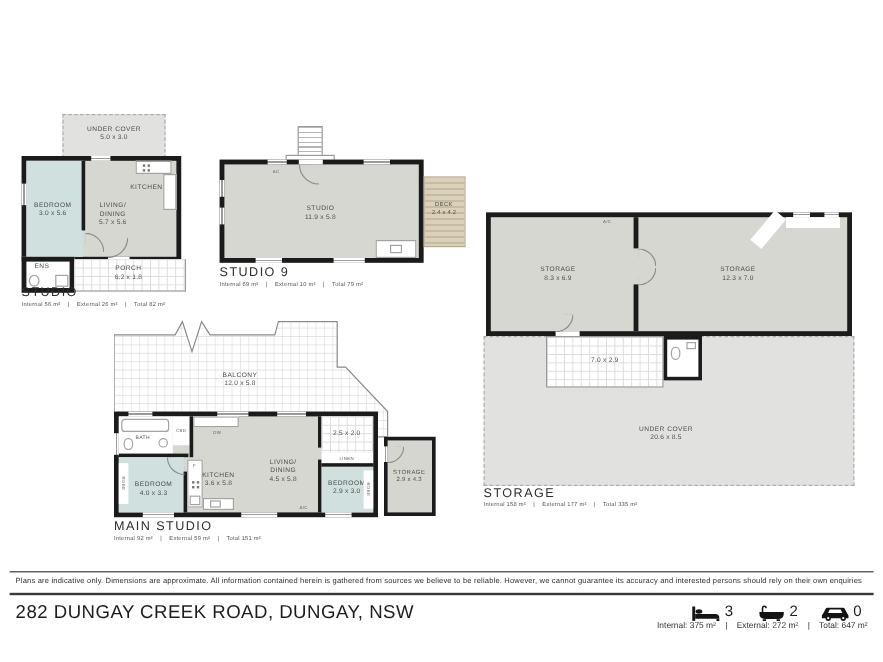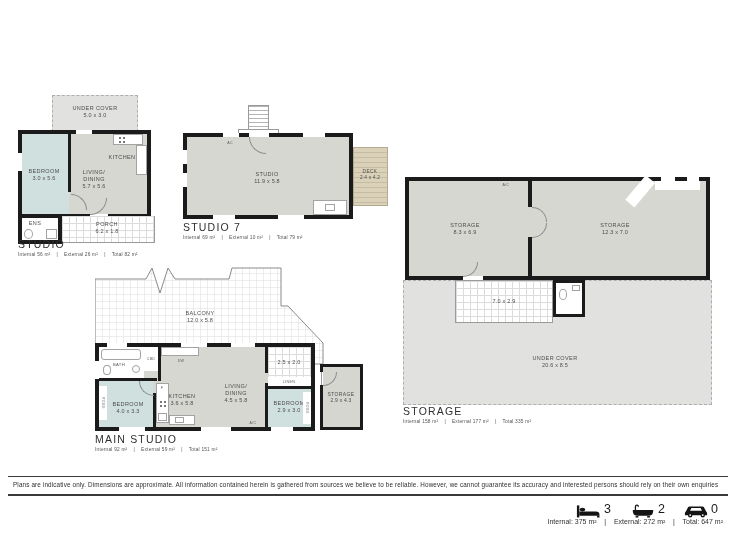--- a/index.html
+++ b/index.html
@@ -117,21 +117,21 @@
     <div class="winv" style="left:0;top:68px;width:4px;height:14px"></div>
     <div class="winh" style="left:30px;top:110px;width:22px;height:4px"></div>
     <div class="winh" style="left:95px;top:110px;width:26px;height:4px"></div>
     <div class="fixture" style="left:130px;top:95px;width:34px;height:15px"></div>
     <div class="fixture" style="left:142px;top:99px;width:10px;height:7px"></div>
     <div class="deck" style="left:170px;top:42px;width:35px;height:59px"></div>
     <div class="rlabel" style="left:187px;top:70px">
       <div class="rn" style="font-size:4.8px">DECK</div>
       <div class="rd" style="font-size:4.8px">2.4 x 4.2</div>
     </div>
-    <div class="btitle" style="left:0;top:116px">STUDIO 7</div>
+    <div class="btitle" style="left:0;top:116px">STUDIO 9</div>
     <div class="bstats" style="left:0;top:130px">Internal 69 m²    |    External 10 m²    |    Total 79 m²</div>
   </div>
 
   <div class="grp" style="left:403px;top:177px;width:315px;height:252px">
     <div class="ucover" style="left:0;top:103px;width:309px;height:125px"></div>
     <div class="shell" style="left:2px;top:0;width:305px;height:103px"></div>
 
     <div class="wall" style="left:125px;top:4px;width:4px;height:26px"></div>
     <div class="wall" style="left:125px;top:60px;width:4px;height:39px"></div>
     <div class="arc" style="left:129px;top:30px;width:14px;height:14px;transform:rotate(0deg)"></div>
@@ -257,20 +257,21 @@
       <div class="rn" style="font-size:5px">STORAGE</div>
       <div class="rd" style="font-size:5px">2.9 x 4.3</div>
     </div>
     <div class="btitle" style="left:0;top:167px">MAIN STUDIO</div>
     <div class="bstats" style="left:0;top:181px">Internal 92 m²    |    External 59 m²    |    Total 151 m²</div>
   </div>
 
   <div class="rule" style="left:8px;top:476px;width:720px;height:1px"></div>
   <div class="disclaimer" style="left:13px;top:481px">Plans are indicative only. Dimensions are approximate. All information contained herein is gathered from sources we believe to be reliable. However, we cannot guarantee its accuracy and interested persons should rely on their own enquiries</div>
   <div class="rule" style="left:8px;top:494px;width:720px;height:1.5px"></div>
+  <div class="address" style="left:13px;top:502px">282 DUNGAY CREEK ROAD, DUNGAY, NSW</div>
 
   <div class="abs" style="left:576px;top:503px">
     <svg width="24" height="15" viewBox="0 0 26 16">
       <rect x="1" y="2.5" width="2.6" height="13" fill="#141414"></rect>
       <ellipse cx="7" cy="7" rx="3" ry="2" fill="#141414"></ellipse>
       <path d="M3.6 9.2 H21.5 Q25.4 9.2 25.4 12.6 V13.6 H3.6 Z" fill="#141414"></path>
       <rect x="22.8" y="13.6" width="2.6" height="2" fill="#141414"></rect>
     </svg>
   </div>
   <div class="cnt" style="left:604px;top:502px">3</div>

